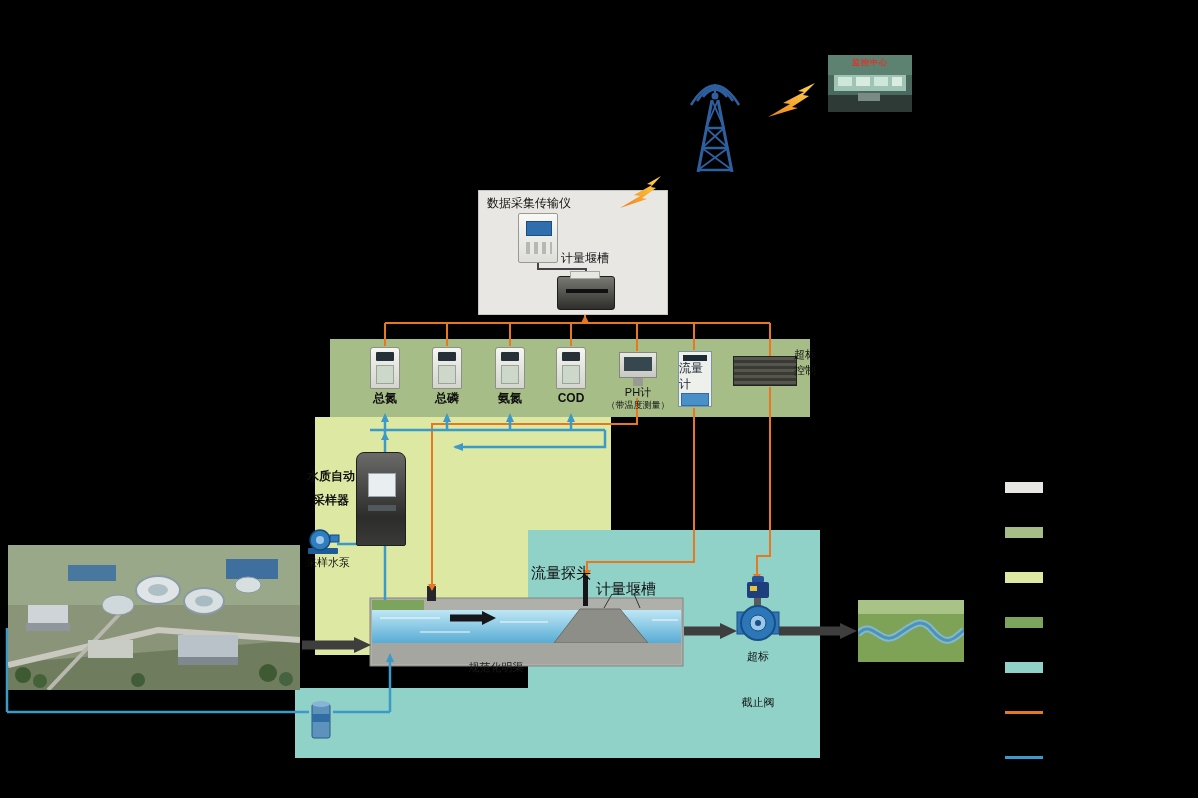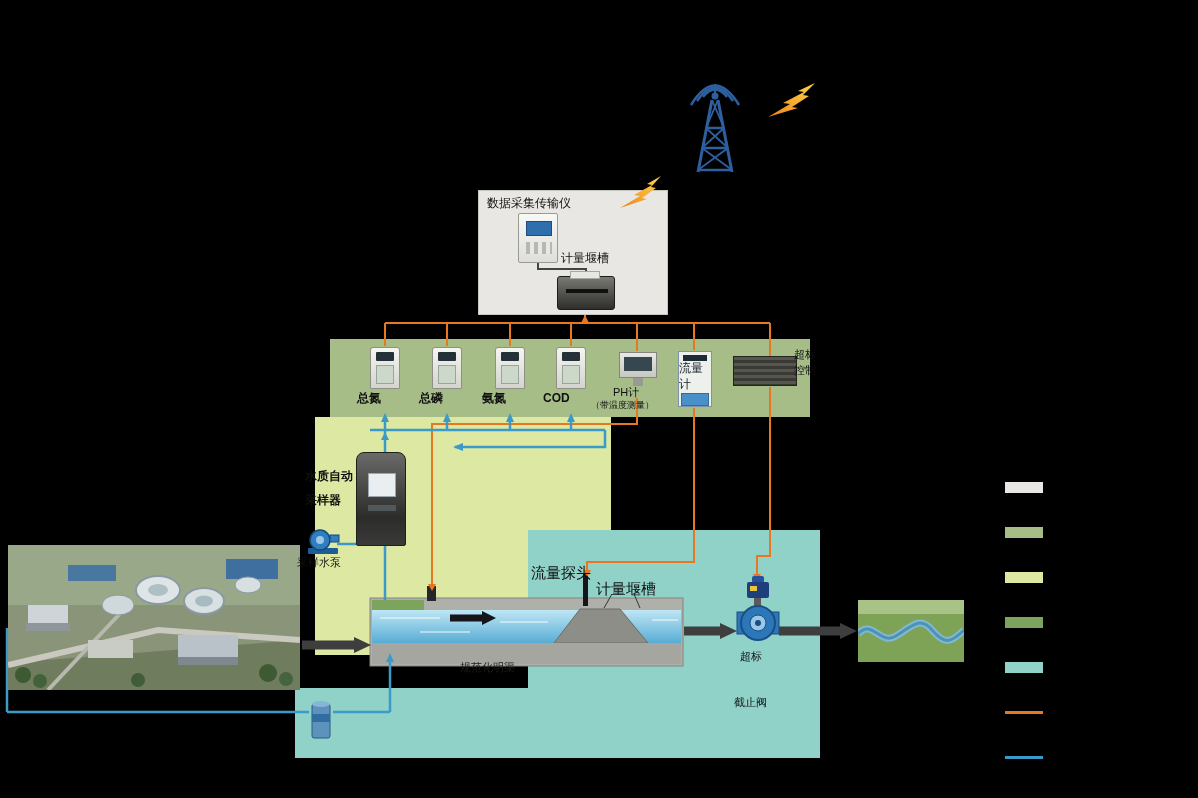--- a/index.html
+++ b/index.html
@@ -4,21 +4,21 @@
 <style>
   *{margin:0;padding:0;box-sizing:border-box}
   html,body{background:#000}
   #stage{position:relative;width:1198px;height:798px;background:#000;overflow:hidden;
          font-family:"Liberation Sans","DejaVu Sans",sans-serif}
   .region{position:absolute;z-index:1}
   svg.overlay{position:absolute;left:0;top:0;z-index:2;pointer-events:none}
   .dev{position:absolute;z-index:3}
   .photo{position:absolute;z-index:3;overflow:hidden}
   .lbl{position:absolute;z-index:4;color:#101010;font-size:12px;line-height:1.25;white-space:nowrap}
-  .lbl.c{}
+  .lbl.c{text-align:center}
   .lbl.b{font-weight:700}
   .lbl.s11{font-size:11px}
   .lbl.s10{font-size:15px}
   .lbl.s9{font-size:9px}
 
   
   #rg-gray{background:#e9e7e3;border:1px solid #c9c6c0}
   
   .cabinet{width:30px;height:42px;background:linear-gradient(180deg,#f5f5f1,#d5d5cf);
            border:1px solid #8f8f89;border-radius:3px 3px 1px 1px}
@@ -217,20 +217,34 @@
 
   <div class="photo" style="left:858px;top:600px;width:106px;height:62px">
     <svg viewBox="0 0 106 62" width="106" height="62">
       <rect width="106" height="62" fill="#7fa356"></rect>
       <rect width="106" height="14" fill="#a9c285"></rect>
       <path d="M0 34 C14 18 22 46 38 36 S62 16 74 30 92 44 106 30" fill="none" stroke="#7fb9d4" stroke-width="7"></path>
       <path d="M0 34 C14 18 22 46 38 36 S62 16 74 30 92 44 106 30" fill="none" stroke="#4f93b4" stroke-width="3"></path>
     </svg>
   </div>
 
+  <div class="photo" style="left:828px;top:55px;width:84px;height:57px">
+    <svg viewBox="0 0 84 57" width="84" height="57">
+      <rect width="84" height="57" fill="#49695e"></rect>
+      <rect width="84" height="20" fill="#5d8272"></rect>
+      <rect y="40" width="84" height="17" fill="#2e3a36"></rect>
+      <rect x="6" y="20" width="72" height="16" fill="#9fc4b4"></rect>
+      <rect x="10" y="22" width="14" height="9" fill="#cfe6da"></rect>
+      <rect x="28" y="22" width="14" height="9" fill="#d8ece2"></rect>
+      <rect x="46" y="22" width="14" height="9" fill="#cfe6da"></rect>
+      <rect x="64" y="22" width="10" height="9" fill="#d8ece2"></rect>
+      <rect x="30" y="38" width="22" height="8" fill="#7a8a84"></rect>
+    </svg>
+    <div class="center-label">监控中心</div>
+  </div>
 
   <div class="lbl" style="left:487px;top:196px">数据采集传输仪</div>
   <div class="dev dlg" style="left:518px;top:213px">
     <span class="dlg-screen"></span>
     <span class="dlg-keys"></span>
   </div>
   <div class="lbl" style="left:561px;top:251px">计量堰槽</div>
   <div class="dev prn" style="left:557px;top:276px">
     <span class="prn-paper"></span>
     <span class="prn-slot"></span>

